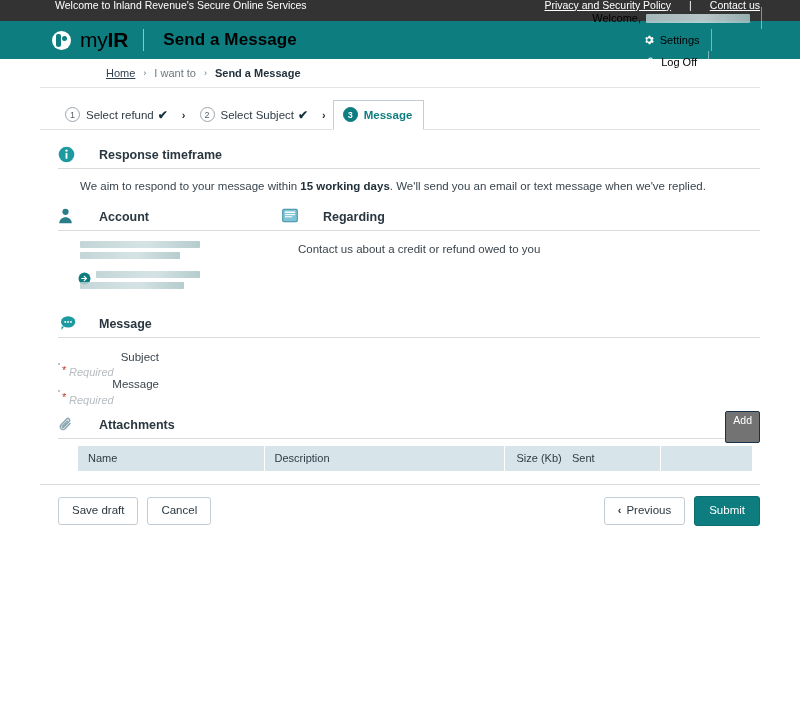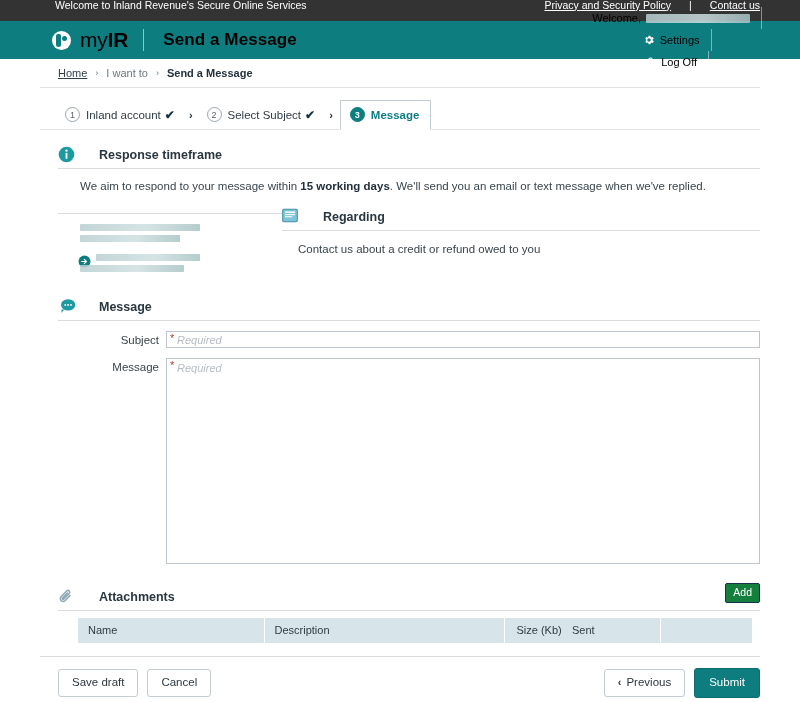--- a/index.html
+++ b/index.html
@@ -106,20 +106,21 @@
     display: flex; align-items: center; gap: 8px;
     height: 29px;
     padding-left: 18px;
     font-size: 11px;
     color: #4c4c4c;
     border-bottom: 1px solid #e3e3e3;
   }
   .breadcrumb .crumb-link {
     color: #2e3f4f;
     text-decoration: underline;
+    margin-left: 48px;
   }
   .breadcrumb .chev { color: #5c7a8a; font-size: 9px; }
   .breadcrumb .current { font-weight: 700; color: #23313d; }
   .breadcrumb .plain { color: #6c7880; }
 
   
   .stepper-wrap {
     padding: 12px 0 0 18px;
     border-bottom: 1px solid #e3e3e3;
     margin-bottom: 16px;
@@ -206,20 +207,21 @@
     padding: 12px 0 0 16px;
   }
 
   
   .msg-section { margin-top: 20px; }
   .field-row {
     display: flex;
     align-items: flex-start;
     margin-top: 10px;
     padding-left: 18px;
+    flex-direction: column;
   }
   .field-label {
     width: 108px;
     flex: none;
     text-align: right;
     padding-right: 7px;
     padding-top: 3px;
     font-size: 11.5px;
     color: #3a454d;
   }
@@ -246,24 +248,24 @@
     font-style: italic;
     font-size: 11px;
   }
   .field-box.message .ph { top: 3px; }
 
   
   .attach-section { margin-top: 24px; position: relative; }
   .add-btn {
     position: absolute;
     right: 0px; top: -5px;
-    background: #15803d;
+    background: #737373;
     color: #ffffff;
     font-size: 10.5px;
-    padding: 3px 7px 4px 7px;
+    padding: 3px 7px 16px 7px;
     border: 1px solid #15324f;
     border-radius: 2px;
     line-height: 1;
   }
   .attach-table {
     margin: 7px 0 0 38px;
     width: 674px;
     border-collapse: collapse;
     background: #d7e4e9;
     font-size: 11px;
@@ -364,21 +366,21 @@
     <span class="chev">›</span>
     <span class="plain">I want to</span>
     <span class="chev">›</span>
     <span class="current">Send a Message</span>
   </div>
 
   <div class="stepper-wrap">
     <div class="stepper">
       <div class="step done">
         <span class="num">1</span>
-        <span class="lbl">Inland account</span>
+        <span class="lbl">Select refund</span>
         <span class="tick">✔</span>
       </div>
       <span class="step-sep">›</span>
       <div class="step done">
         <span class="num">2</span>
         <span class="lbl">Select Subject</span>
         <span class="tick">✔</span>
       </div>
       <span class="step-sep">›</span>
       <div class="step active">
@@ -399,20 +401,29 @@
       </span>
       <span class="sh-title">Response timeframe</span>
     </div>
     <div class="rule"></div>
     <div class="body-text"><span>We aim to respond to your message within </span><b>15 working days</b><span>. We'll send you an email or text message when we've replied.</span></div>
   </div>
 
   <div class="cols">
 
     <div class="col-left">
+      <div class="section-head">
+        <span class="sh-icon">
+          <svg width="15" height="16" viewBox="0 0 20 22" fill="#2a7e8a">
+              <circle cx="10" cy="5.2" r="4.3"></circle>
+              <path d="M1.4 21c0-4.8 3.9-8.2 8.6-8.2s8.6 3.4 8.6 8.2z"></path>
+            </svg>
+        </span>
+        <span class="sh-title">Account</span>
+      </div>
       <div class="rule"></div>
       <div class="acct-list">
         <div class="acct-row">
           <span class="redact bar1" style="width:120px"></span>
           <span class="redact bar2" style="width:100px"></span>
         </div>
         <div class="acct-row selected" style="margin-top:12px">
           <span class="sel-arrow">
             <svg width="13" height="13" viewBox="0 0 24 24">
                 <circle cx="12" cy="12" r="11" fill="#0e7d80"></circle>

